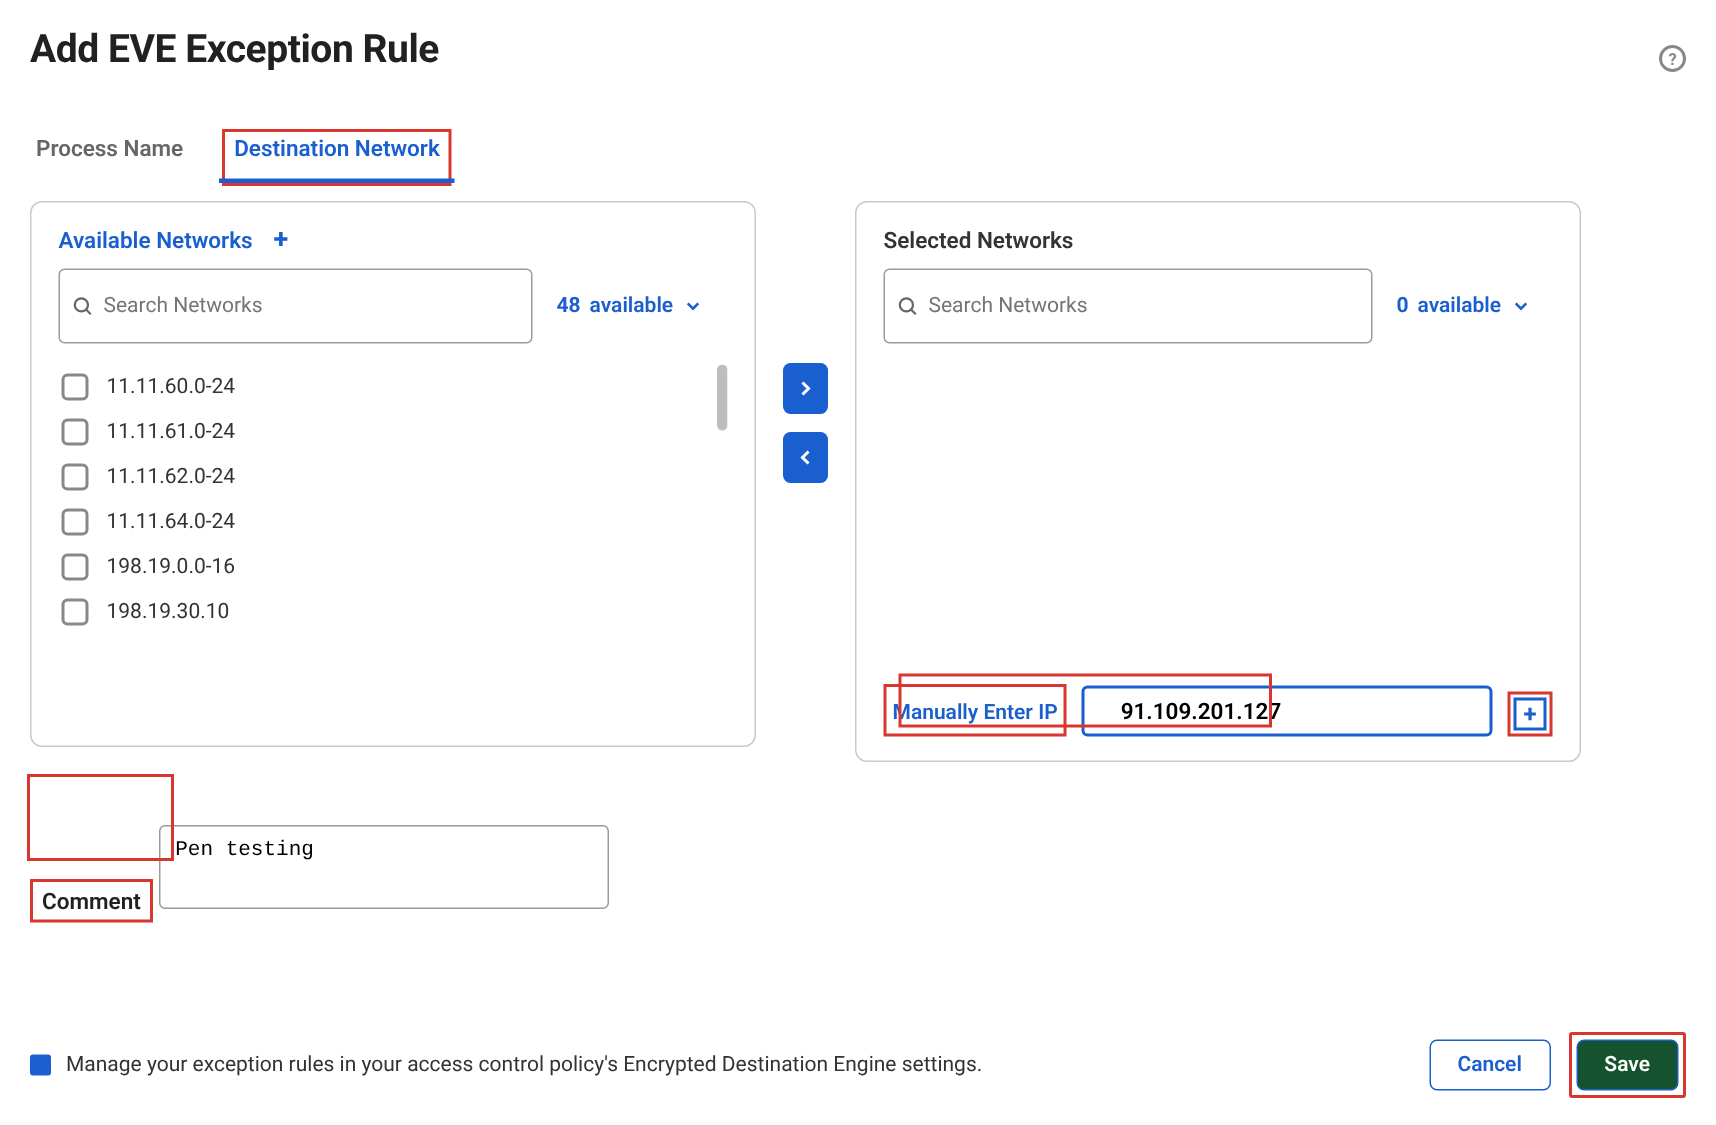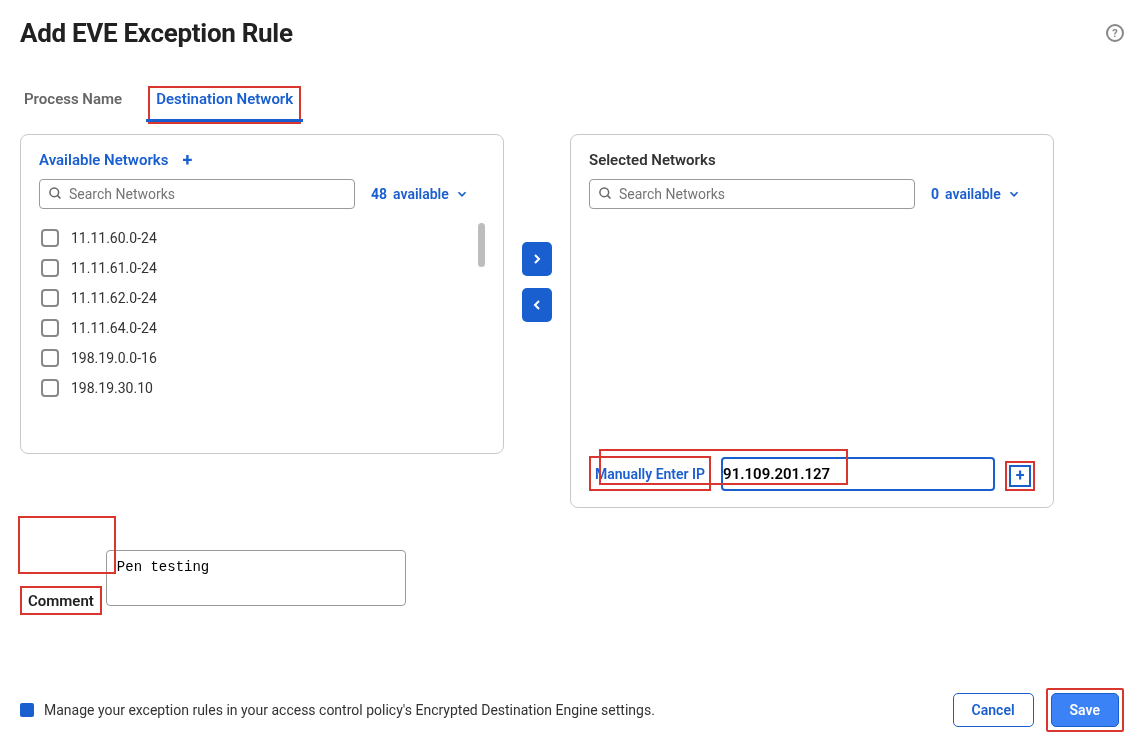--- a/index.html
+++ b/index.html
@@ -1,68 +1,68 @@
 <!DOCTYPE html>
 <html><head>
 <meta charset="utf-8">
 <style>
 *{box-sizing:border-box;margin:0;padding:0;font-family:-apple-system,BlinkMacSystemFont,"Segoe UI",Roboto,Arial,sans-serif}
 body{background:#fff;padding:18px 20px 0 20px;width:1144px;height:750px;position:relative;color:#212121}
-.hdr{display:flex;justify-content:space-between;align-items:center}
+.hdr{display:flex;justify-content:space-between;align-items:flex-end}
 .title{font-size:26px;font-weight:700;letter-spacing:-0.3px}
 .help{width:18px;height:18px;border:2px solid #888;border-radius:50%;display:flex;align-items:center;justify-content:center;font-size:11px;color:#888;font-weight:700;cursor:pointer}
 .tabs{display:flex;gap:34px;margin-top:42px;padding-left:4px}
 .tab{font-size:15px;font-weight:600;color:#666;padding-bottom:12px;cursor:pointer}
 .tab.active{position:relative}
 .tab.active span{color:#1a5fd0}
 .tab.active .underline{position:absolute;bottom:0;left:-4px;right:-4px;height:3px;background:#1a5fd0}
 .redbox{border:2px solid #d9362f;padding:2px 6px 12px 6px;margin:-4px -8px}
 .cols{display:flex;gap:18px;margin-top:14px;align-items:flex-start}
 .panel{border:1px solid #c9c9c9;border-radius:8px;padding:16px 18px}
-.panel.left{width:484px;height:320px}
+.panel.left{width:484px;height:364px}
 .panel.right{width:484px;height:374px;display:flex;flex-direction:column}
 .mid{display:flex;flex-direction:column;gap:12px;justify-content:center;padding-top:108px}
 .arrowbtn{width:30px;height:34px;background:#1a5fd0;border-radius:5px;display:flex;align-items:center;justify-content:center;cursor:pointer}
 .arrowbtn svg{stroke:#fff}
 .sec-hdr{display:flex;align-items:center;gap:14px}
 .sec-title{font-size:15px;font-weight:600;color:#1a5fd0}
 .sec-title.dark{color:#333}
 .plus-sm{color:#1a5fd0;font-size:18px;font-weight:700;cursor:pointer;line-height:1}
 .srow{display:flex;align-items:center;gap:16px;margin-top:10px}
-.search{display:flex;gap:6px;border:1px solid #9a9a9a;border-radius:4px;padding:6px 8px;width:316px;background:#fff}
+.search{display:flex;align-items:center;gap:6px;border:1px solid #9a9a9a;border-radius:4px;padding:16px 8px;width:316px;background:#fff}
 .search.small{width:326px}
 .search input{border:none;outline:none;font-size:14px;width:100%;background:transparent}
 .search svg{flex:none}
 .avail{display:flex;align-items:center;gap:6px;color:#1a5fd0;font-size:14px;font-weight:600;cursor:pointer}
 .avail .num{font-weight:700}
 .items{margin-top:14px;height:200px;overflow-y:auto;position:relative;padding-right:8px}
 .sbar{position:absolute;right:0;top:0;width:7px;height:44px;background:#bdbdbd;border-radius:4px}
 .itm{display:flex;align-items:center;gap:12px;padding:6px 2px;font-size:14px;color:#333}
 .cb{width:18px;height:18px;border:2px solid #888;border-radius:4px;cursor:pointer;flex:none}
 .manual-row{display:flex;align-items:flex-end;gap:10px;margin-top:auto}
 .manual-lbl-wrap{border:2px solid #d9362f;padding:6px 4px}
 .manual-lbl{color:#1a5fd0;font-size:14px;font-weight:600;white-space:nowrap}
 .ip-wrap{position:relative;flex:1}
 .ip-redbox{position:absolute;left:-122px;top:-8px;width:249px;height:36px;border:2px solid #d9362f;pointer-events:none}
-.ip-input{width:100%;border:2px solid #1a5fd0;border-radius:4px;padding:6px 0;font-size:15px;font-weight:600;outline:none}
+.ip-input{width:100%;border:2px solid #1a5fd0;border-radius:4px;padding:6px 24px;font-size:15px;font-weight:600;outline:none}
 .addbtn-wrap{border:2px solid #d9362f;padding:2px}
 .addbtn{width:22px;height:22px;display:flex;align-items:center;justify-content:center;border:2px solid #1a5fd0;color:#1a5fd0;font-size:16px;font-weight:700;cursor:pointer;line-height:1}
 .comment-sec{margin-top:36px}
 .comment-lbl-wrap{display:inline-block;border:2px solid #d9362f;padding:3px 6px}
 .comment-lbl{font-size:15px;font-weight:600}
 .comment-box-wrap{position:relative;display:inline-block}
 .comment-box{margin-top:6px;width:300px;height:56px;border:1px solid #9a9a9a;border-radius:4px;padding:8px 10px;font-size:14px;resize:none;outline:none;font-family:Liberation Mono, monospace}
 .comment-red{position:absolute;left:-2px;top:-28px;width:98px;height:58px;border:2px solid #d9362f;pointer-events:none}
 .footer{position:absolute;bottom:18px;left:20px;right:20px;display:flex;align-items:center;justify-content:space-between}
 .fnote{display:flex;align-items:center;gap:10px;font-size:14px;color:#333}
 .fnote .inf{width:14px;height:14px;background:#1a5fd0;border-radius:2px;display:inline-block}
 .fbtns{display:flex;align-items:center;gap:12px}
 .btn{padding:8px 18px;border-radius:5px;font-size:14px;font-weight:600;cursor:pointer}
 .btn.cancel{border:1px solid #1a5fd0;color:#1a5fd0;background:#fff}
-.btn.save{background:#3b82f6;color:#fff;border:1px solid #1a5fd0}
+.btn.save{background:#14532d;color:#fff;border:1px solid #1a5fd0}
 .save-wrap{border:2px solid #d9362f;padding:3px;border-radius:2px}
 </style>
 </head>
 <body>
 
 <div class="hdr">
   <div class="title">Add EVE Exception Rule</div>
   <div class="help">?</div>
 </div>
 

